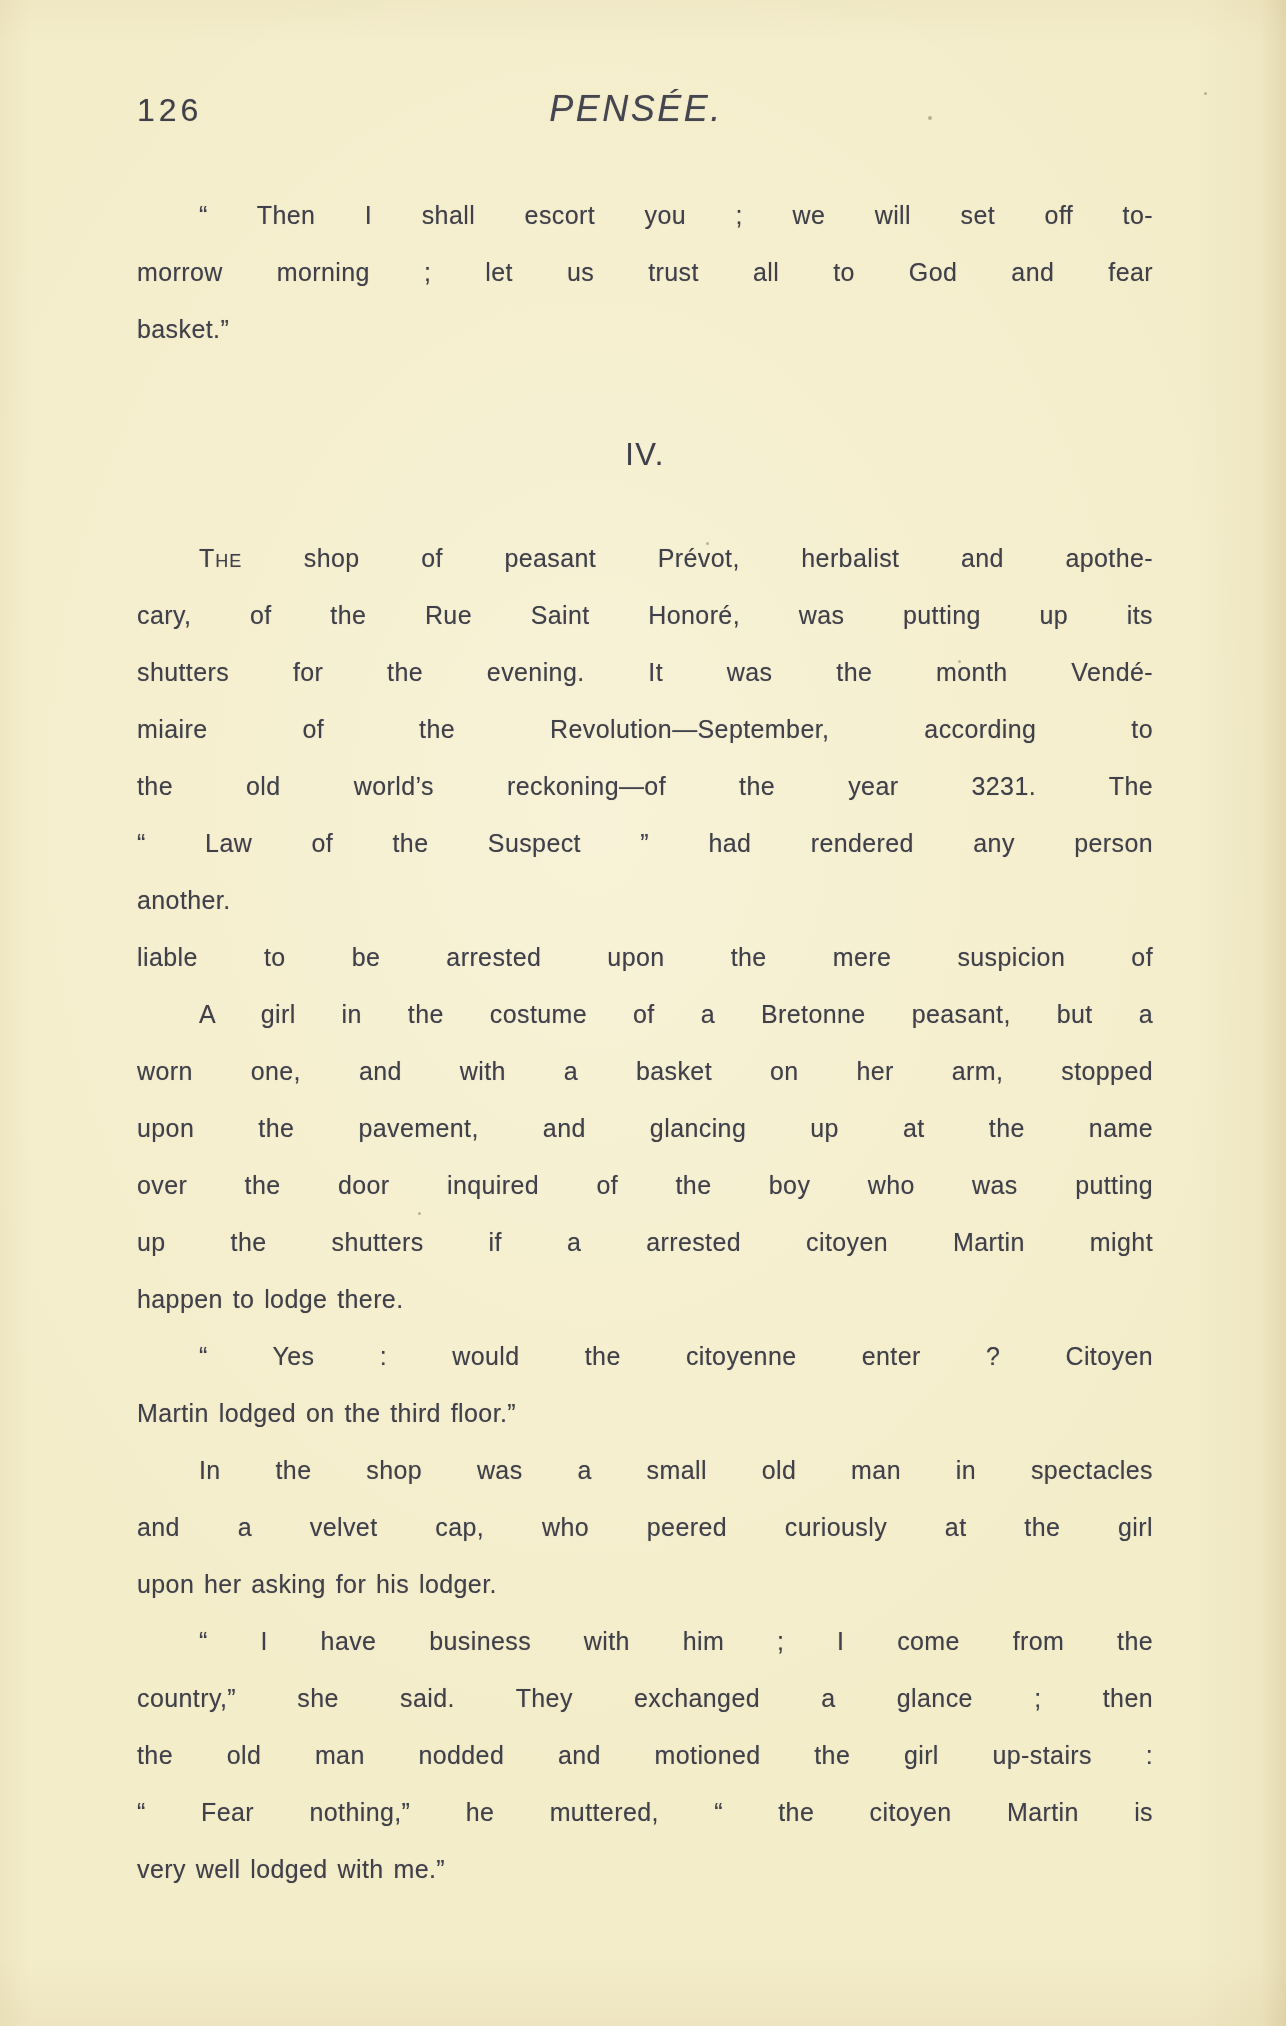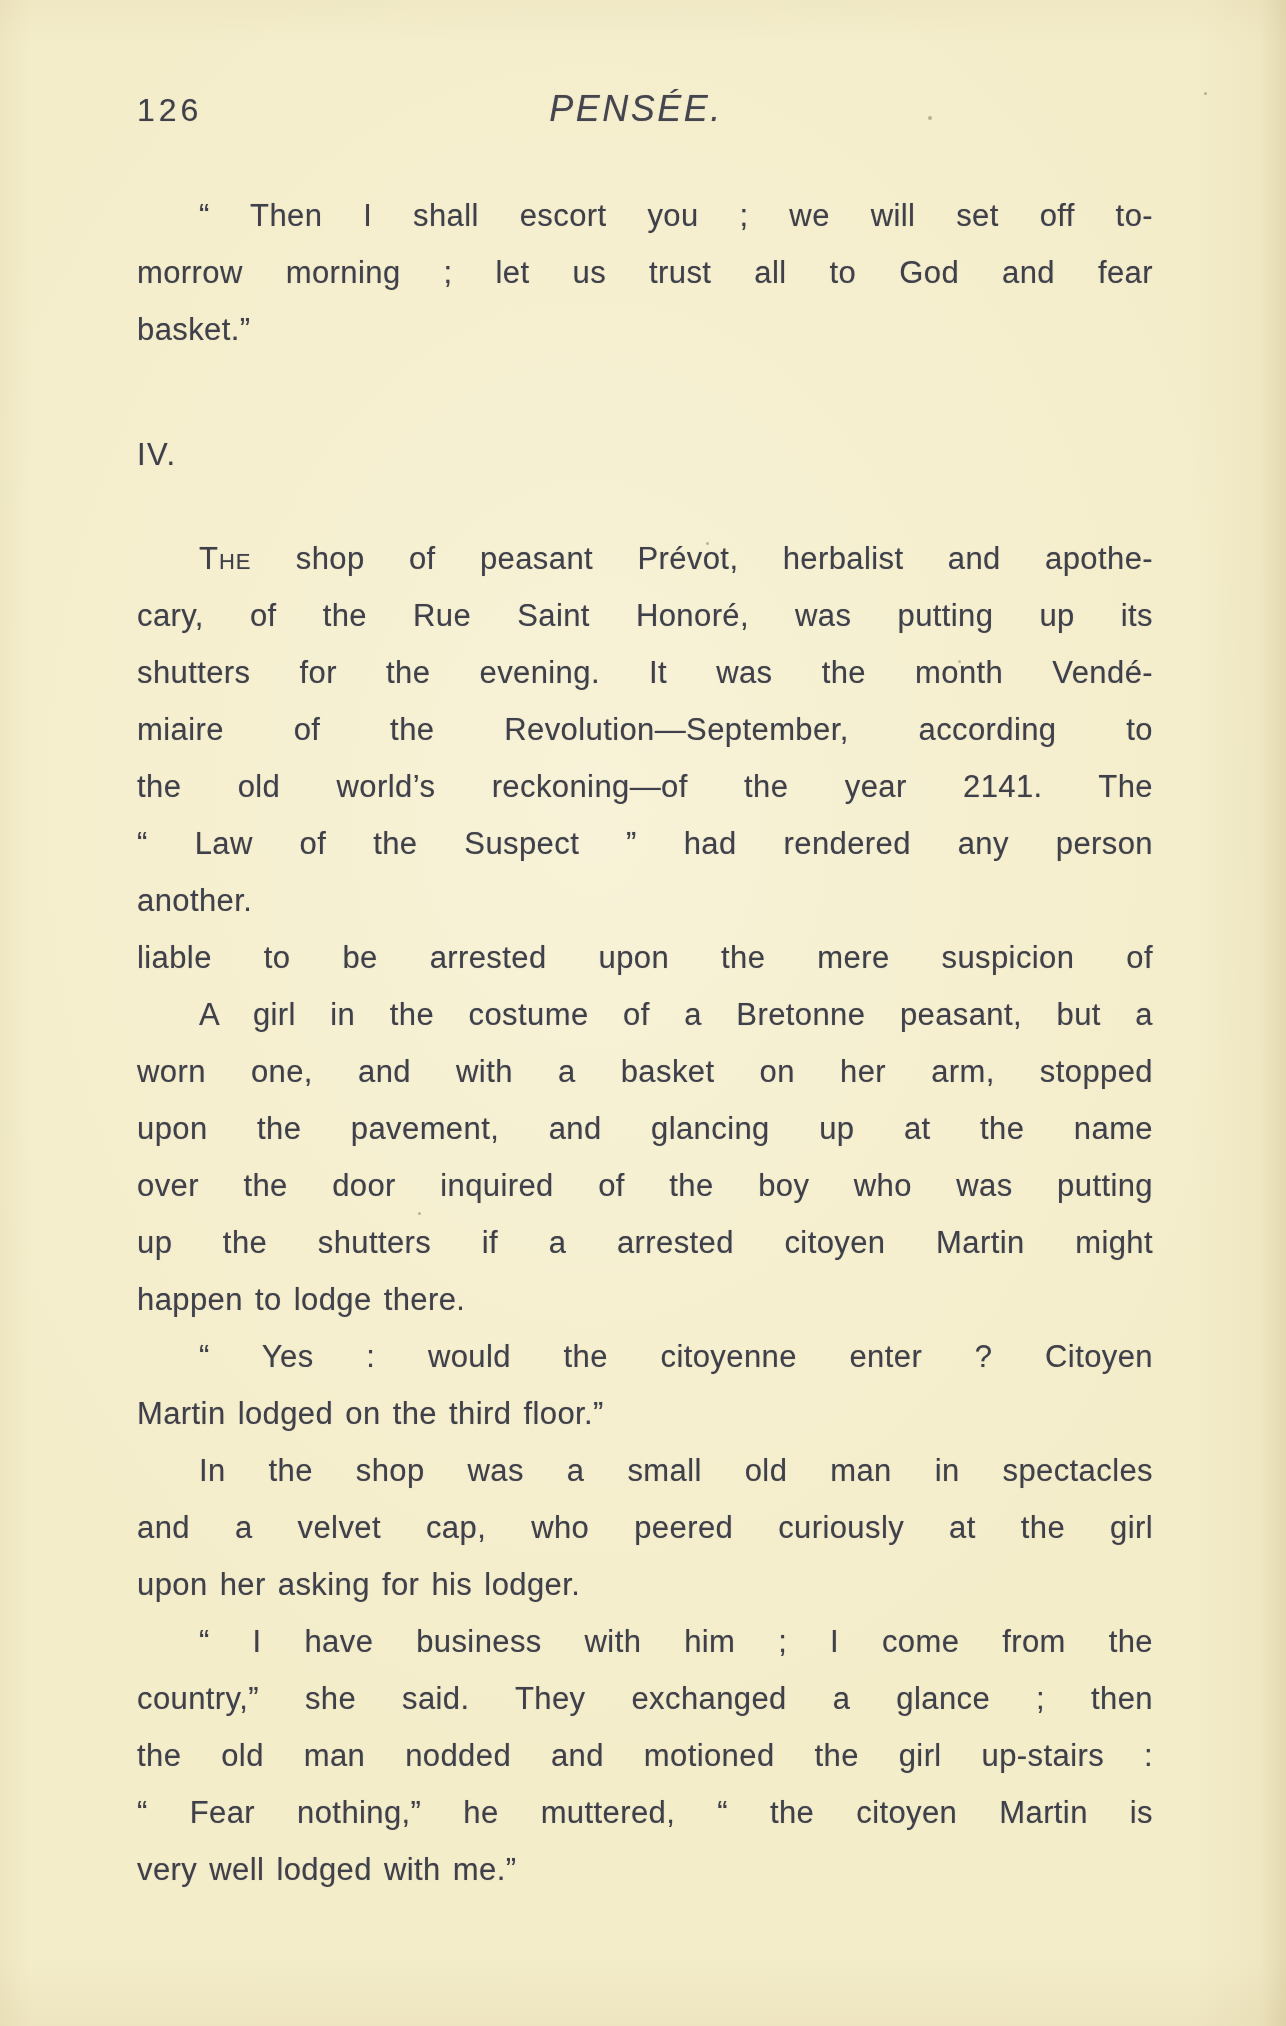--- a/index.html
+++ b/index.html
@@ -15,21 +15,21 @@
       linear-gradient(0deg, rgba(160,132,70,0.08) 0px, rgba(160,132,70,0) 70px),
       linear-gradient(180deg, rgba(160,132,70,0.05) 0px, rgba(160,132,70,0) 45px),
       radial-gradient(ellipse 950px 1300px at 46% 40%, rgba(255,253,242,0.35), rgba(255,253,242,0) 75%);
     font-family: Liberation Sans, sans-serif;
     color: #3f4049;
   }
   .textcol { position: absolute; left: 137px; width: 1016px; }
   .line {
     height: 57px;
     line-height: 57px;
-    font-size: 31px;
+    font-size: 25px;
     letter-spacing: 0.4px;
     word-spacing: 0.10em;
     text-shadow: 0 0 1px rgba(62,63,72,0.35);
     white-space: nowrap;
   }
   .line.j { white-space: normal; text-align: justify; text-align-last: justify; }
   .line.indent { padding-left: 62px; }
   .header { position: absolute; left: 137px; width: 1016px; top: 88px; height: 50px; }
   .pagenum {
     position: absolute; left: 0; top: 4px;
@@ -41,20 +41,21 @@
     text-align: center;
     font-style: italic;
     font-size: 36px;
     letter-spacing: 2.5px;
     color: #44454f;
     text-shadow: 0 0 1px rgba(62,63,72,0.4);
   }
   .section-heading {
     position: absolute; left: 137px; width: 1016px; top: 426px;
     height: 57px; line-height: 57px;
+    text-align: center;
     font-size: 31px; letter-spacing: 1.5px;
     text-shadow: 0 0 1px rgba(62,63,72,0.35);
   }
   .p1 { top: 187px; }
   .bodyflow { top: 530px; }
   .sc { font-variant: small-caps; letter-spacing: 1px; }
   .speck { position: absolute; border-radius: 50%; background: rgba(95,85,55,0.40); }
   .s1 { width:4px; height:4px; left: 928px; top: 116px; }
   .s2 { width:3px; height:3px; left: 1204px; top: 92px; }
   .s3 { width:3px; height:3px; left: 706px; top: 542px; }
@@ -85,21 +86,21 @@
 
   <div class="section-heading">IV.</div>
 
   <div class="textcol bodyflow">
 
     <div>
       <div class="line j indent"><span class="sc">The</span><span> shop of peasant Prévot, herbalist and apothe-</span></div>
       <div class="line j">cary, of the Rue Saint Honoré, was putting up its</div>
       <div class="line j">shutters for the evening. It was the month Vendé-</div>
       <div class="line j">miaire of the Revolution—September, according to</div>
-      <div class="line j">the old world’s reckoning—of the year 2141. The</div>
+      <div class="line j">the old world’s reckoning—of the year 3231. The</div>
       <div class="line j">“ Law of the Suspect ” had rendered any person</div>
       <div class="line">another.</div>
       <div class="line j">liable to be arrested upon the mere suspicion of</div>
     </div>
 
     <div>
       <div class="line j indent">A girl in the costume of a Bretonne peasant, but a</div>
       <div class="line j">worn one, and with a basket on her arm, stopped</div>
       <div class="line j">upon the pavement, and glancing up at the name</div>
       <div class="line j">over the door inquired of the boy who was putting</div>

